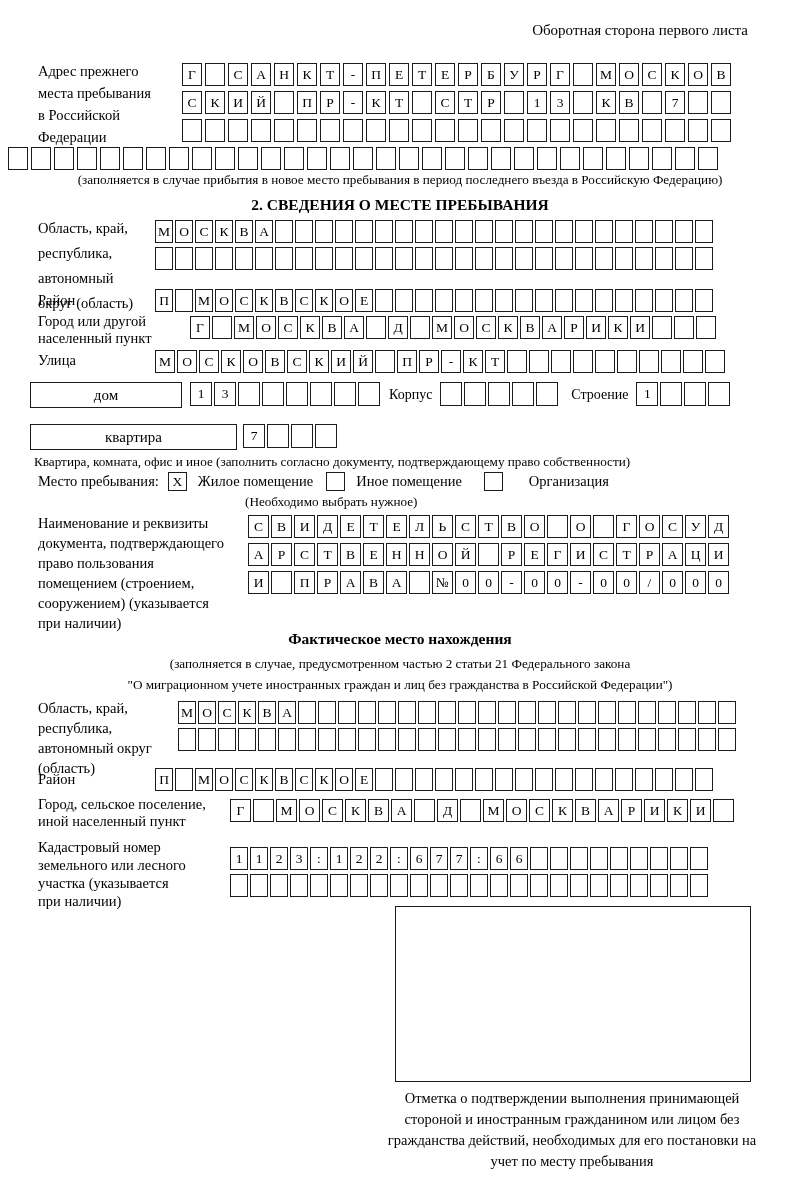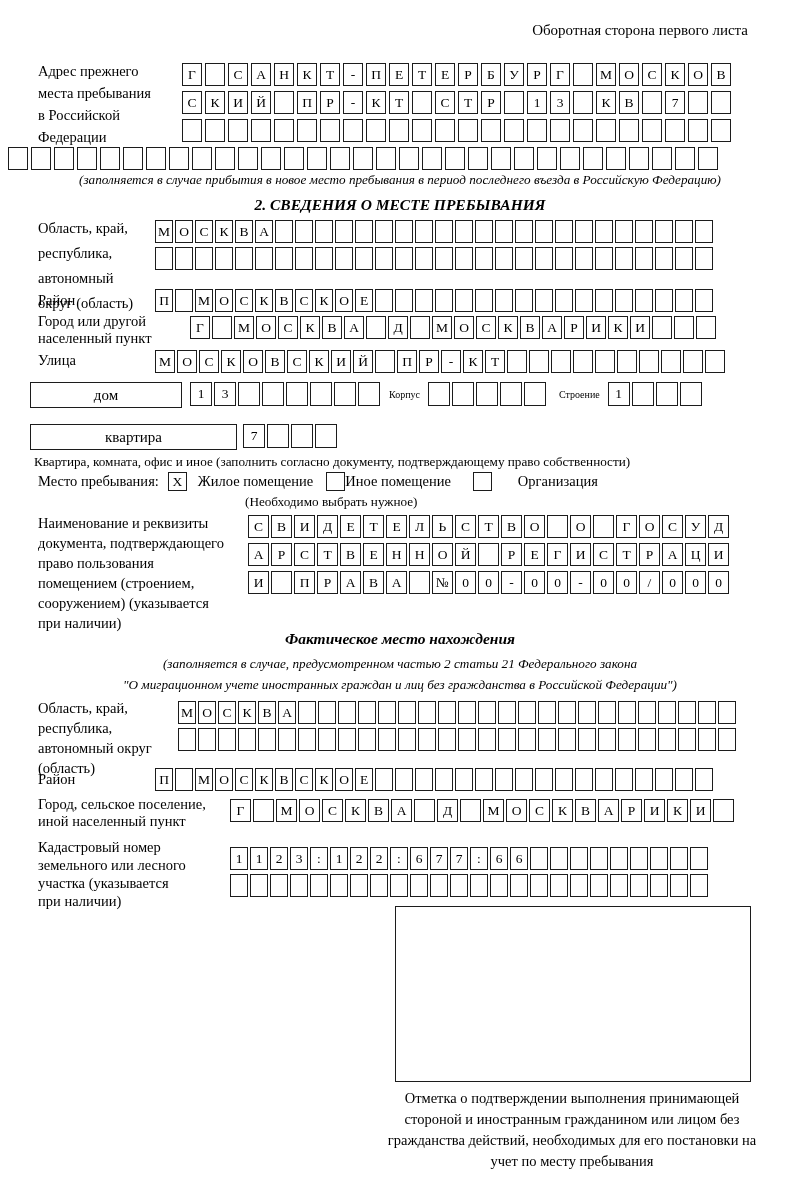--- a/index.html
+++ b/index.html
@@ -9,41 +9,41 @@
     overflow:hidden;
   }
   .abs{position:absolute;}
   .corner{top:22px;left:0;width:748px;text-align:right;font-size:15px;}
   .lbl{font-size:14.5px;line-height:22px;white-space:pre-line;}
   .lh25{line-height:25px;}
   .lh20{line-height:20px;}
   .lh21{line-height:18px;}
   .lh17{line-height:17px;}
   .note{font-size:13.2px;}
-  .center{width:100%;text-align:center;font-style:italic;}
+  .center{width:100%;text-align:center;}
   .bold{font-weight:bold;}
   .h2{font-size:15.5px;}
 
   .cells{display:flex;gap:3px;}
   .cell{
     box-sizing:content-box;border:1.5px solid #1c1c1c;background:#fff;
     width:18px;height:21px;display:flex;align-items:center;justify-content:center;
     font-size:13.5px;
   }
   .g2{gap:2px;}
   .w16 .cell{width:16px;}
   .w19 .cell{width:19px;}
   .w20 .cell{width:20px;height:22px;}
 
   .inlinerow{display:flex;align-items:flex-start;}
   .widebox{
     box-sizing:border-box;border:1.5px solid #1c1c1c;height:26px;
     display:flex;align-items:center;justify-content:center;font-size:15px;
   }
-  .fieldtext{font-size:10px;line-height:26px;}
+  .fieldtext{font-size:14px;line-height:26px;}
 
   .cbox{
     box-sizing:content-box;border:1.5px solid #1c1c1c;width:17px;height:17px;
     display:flex;align-items:center;justify-content:center;font-size:13.5px;margin-top:1px;
   }
   .staytext{font-size:14.5px;line-height:21px;font-family:Liberation Serif, serif;}
 
   .bigbox{border:1.5px solid #1c1c1c;background:#fff;}
   .caption{font-size:14.5px;line-height:21px;text-align:center;}
 </style>
@@ -367,21 +367,21 @@
         <span class="cell"></span>
       </div>
   </div>
   <div class="abs note" style="top:454px;left:34px;">Квартира, комната, офис и иное (заполнить согласно документу, подтверждающему право собственности)</div>
 
   <div class="abs inlinerow" style="top:471px;left:38px;">
     <div class="staytext">Место пребывания:</div>
     <div class="cbox" style="margin-left:9px;">X</div>
     <div class="staytext" style="margin-left:11px;">Жилое помещение</div>
     <div class="cbox" style="margin-left:13px;"></div>
-    <div class="staytext" style="">Иное помещение</div>
+    <div class="staytext" style="margin-left:11px;">Иное помещение</div>
     <div class="cbox" style="margin-left:22px;"></div>
     <div class="staytext" style="margin-left:26px;">Организация</div>
   </div>
   <div class="abs note" style="top:494px;left:245px;">(Необходимо выбрать нужное)</div>
 
   <div class="abs lbl lh20" style="top:513px;left:38px;font-family:Liberation Serif, serif;">Наименование и реквизиты
 документа, подтверждающего
 право пользования
 помещением (строением,
 сооружением) (указывается

